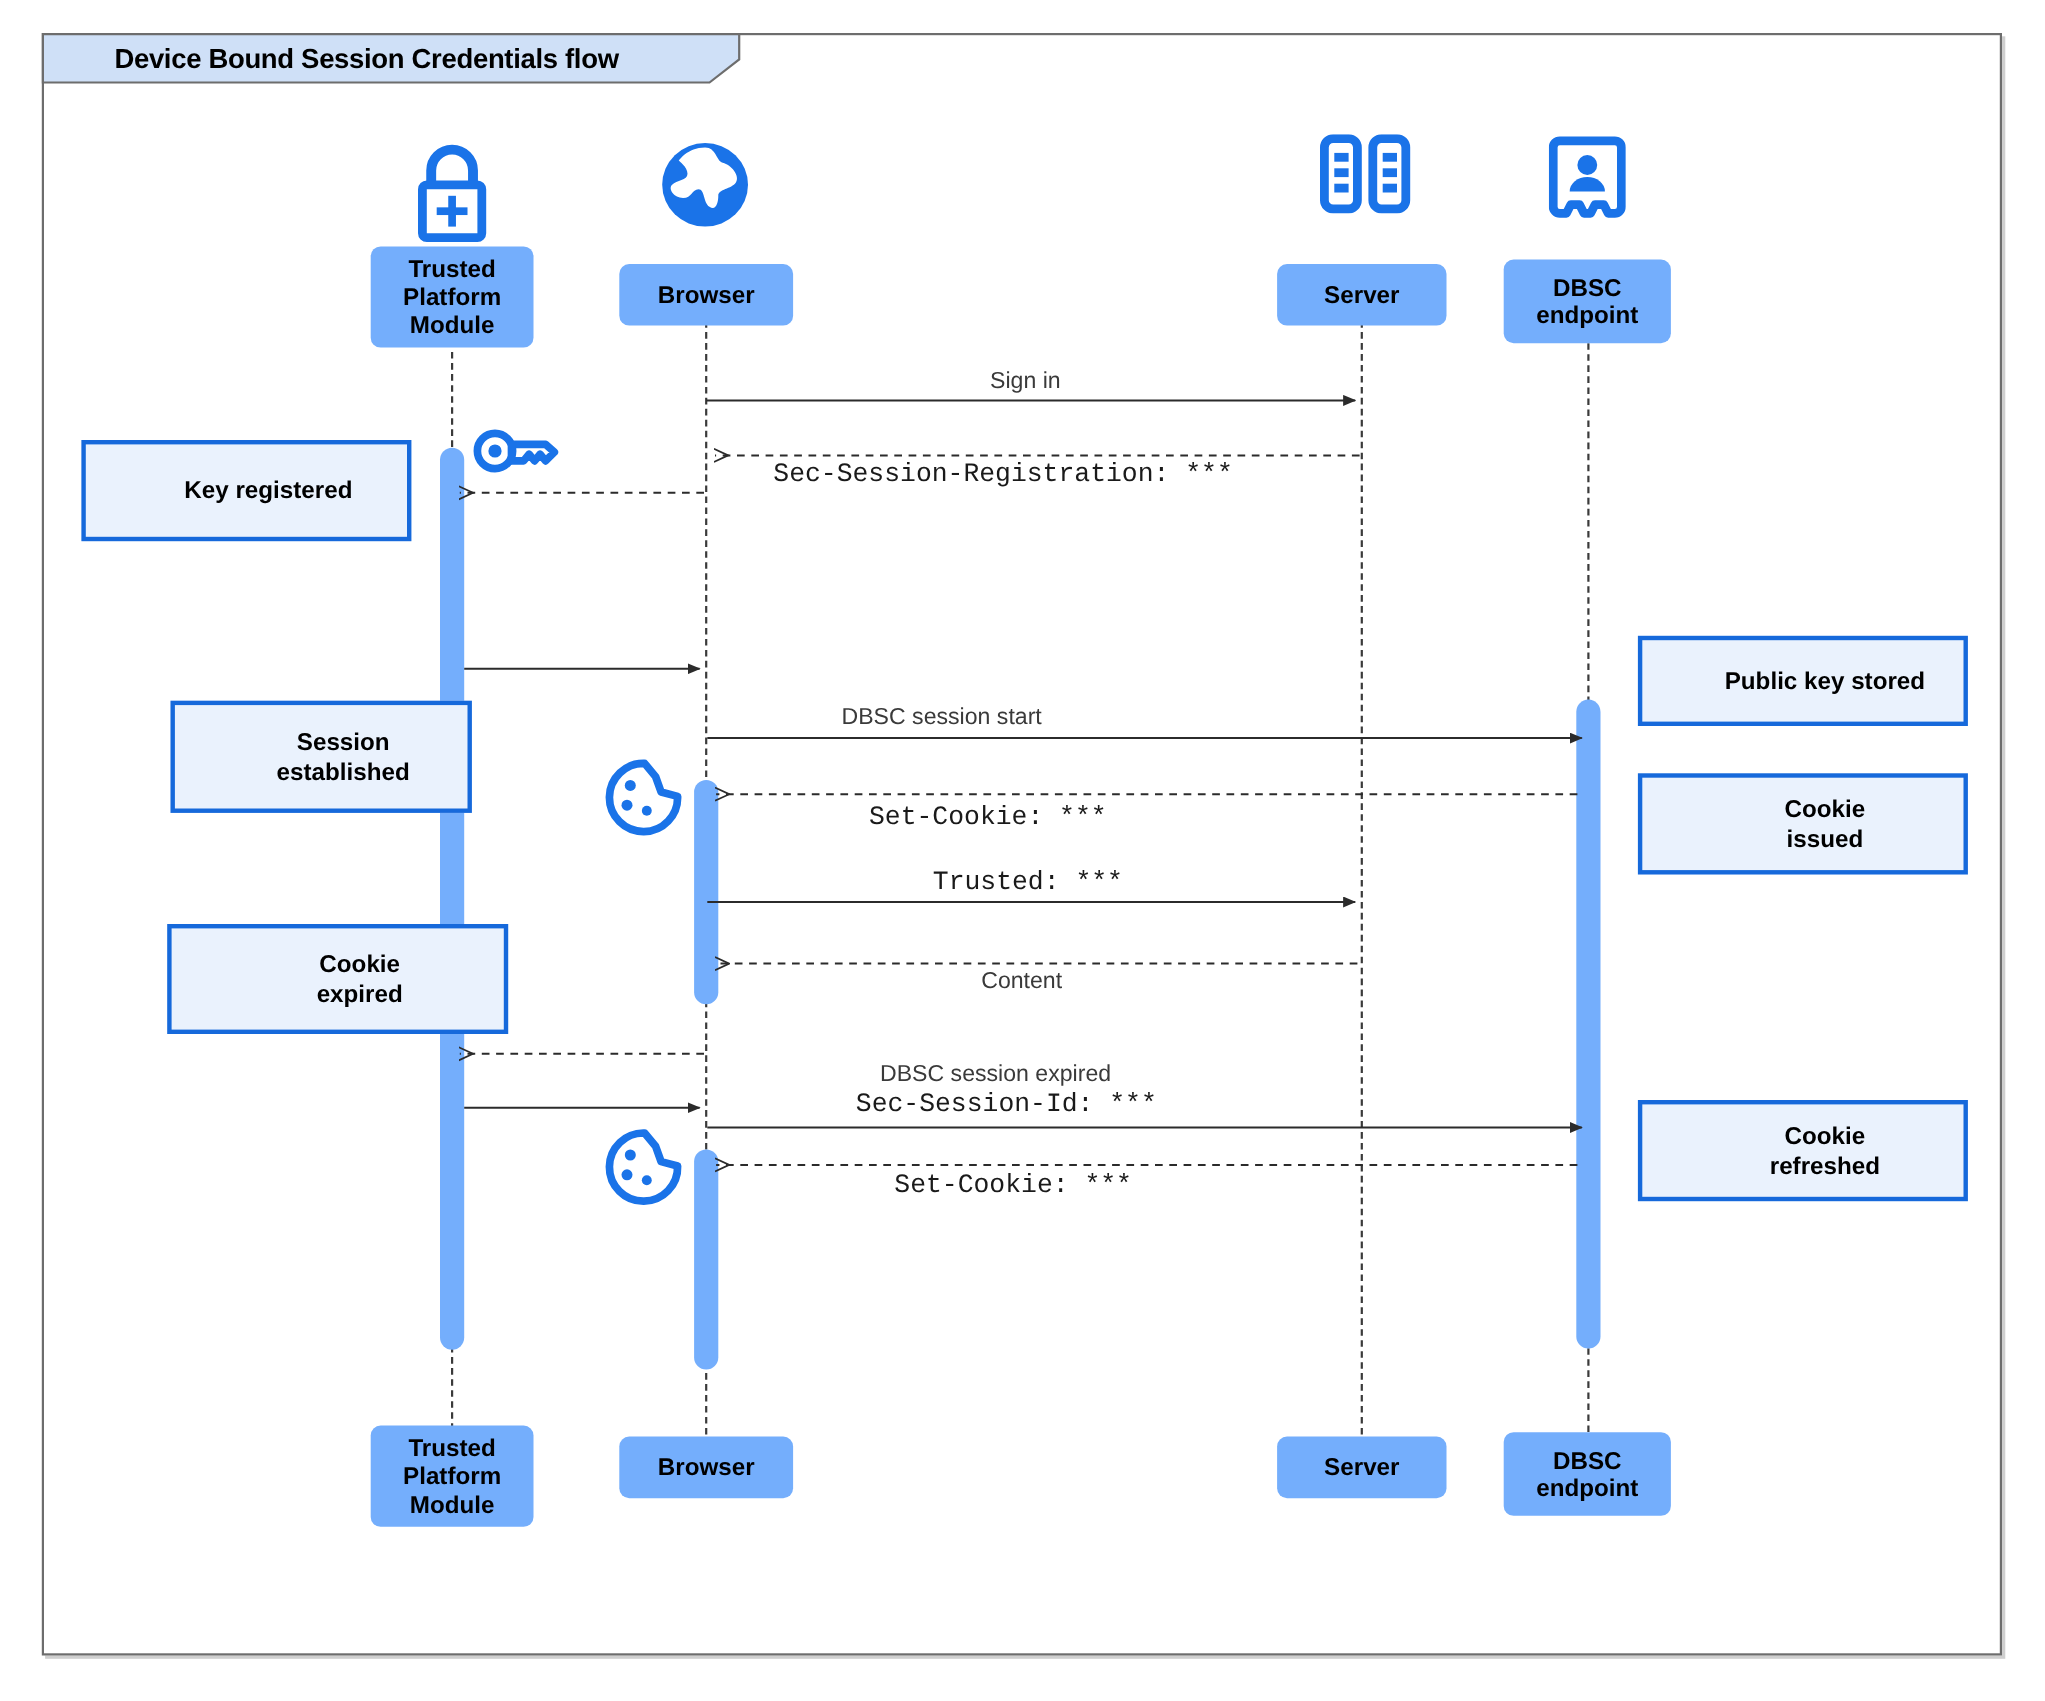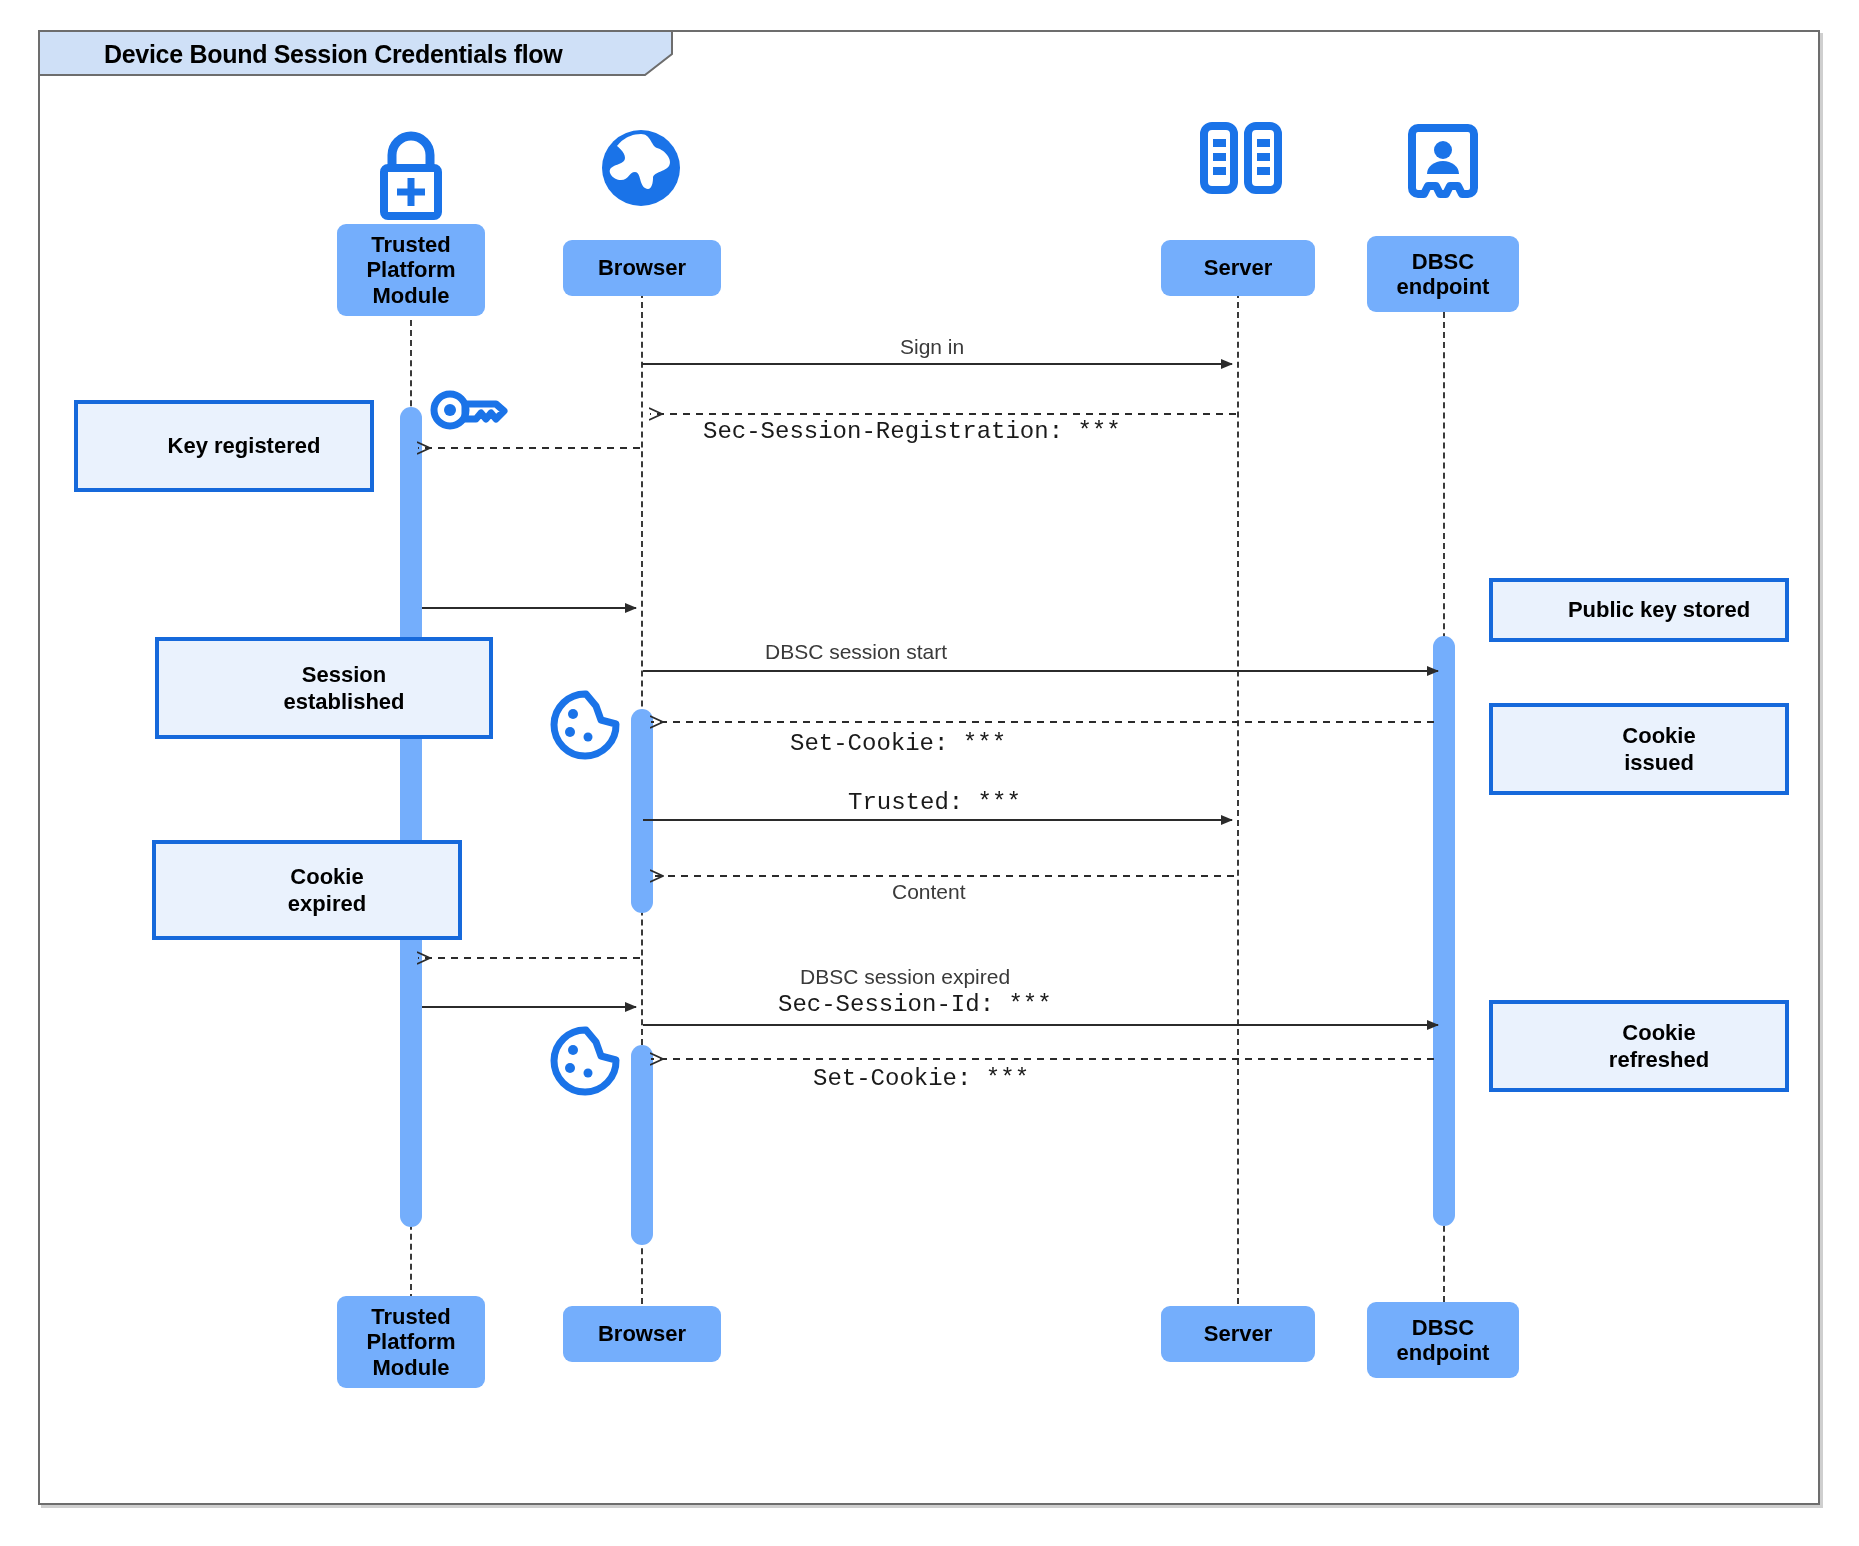--- a/index.html
+++ b/index.html
@@ -176,31 +176,31 @@
   <div class="msg-label" style="left:800px;top:965px;">DBSC session expired</div>
 
   <div class="msg-label mono" style="left:778px;top:991px;">Sec-Session-Id: ***</div>
 
   <div class="msg-label mono" style="left:813px;top:1065px;">Set-Cookie: ***</div>
 
   <div class="note" style="left:74px;top:400px;width:300px;height:92px;">
     <span style="white-space:pre-line">Key registered</span>
   </div>
 
-  <div class="note" style="left:155px;top:637px;width:338px;height:102px;">
+  <div class="note" style="left:155px;top:637px;width:274px;height:102px;">
     <span style="white-space:pre-line">Session
 established</span>
   </div>
 
   <div class="note" style="left:152px;top:840px;width:310px;height:100px;">
     <span style="white-space:pre-line">Cookie
 expired</span>
   </div>
 
-  <div class="note" style="left:1489px;top:578px;width:300px;height:64px;">
+  <div class="note" style="left:1489px;top:578px;width:300px;height:82px;">
     <span style="white-space:pre-line">Public key stored</span>
   </div>
 
   <div class="note" style="left:1489px;top:703px;width:300px;height:92px;">
     <span style="white-space:pre-line">Cookie
 issued</span>
   </div>
 
   <div class="note" style="left:1489px;top:1000px;width:300px;height:92px;">
     <span style="white-space:pre-line">Cookie

